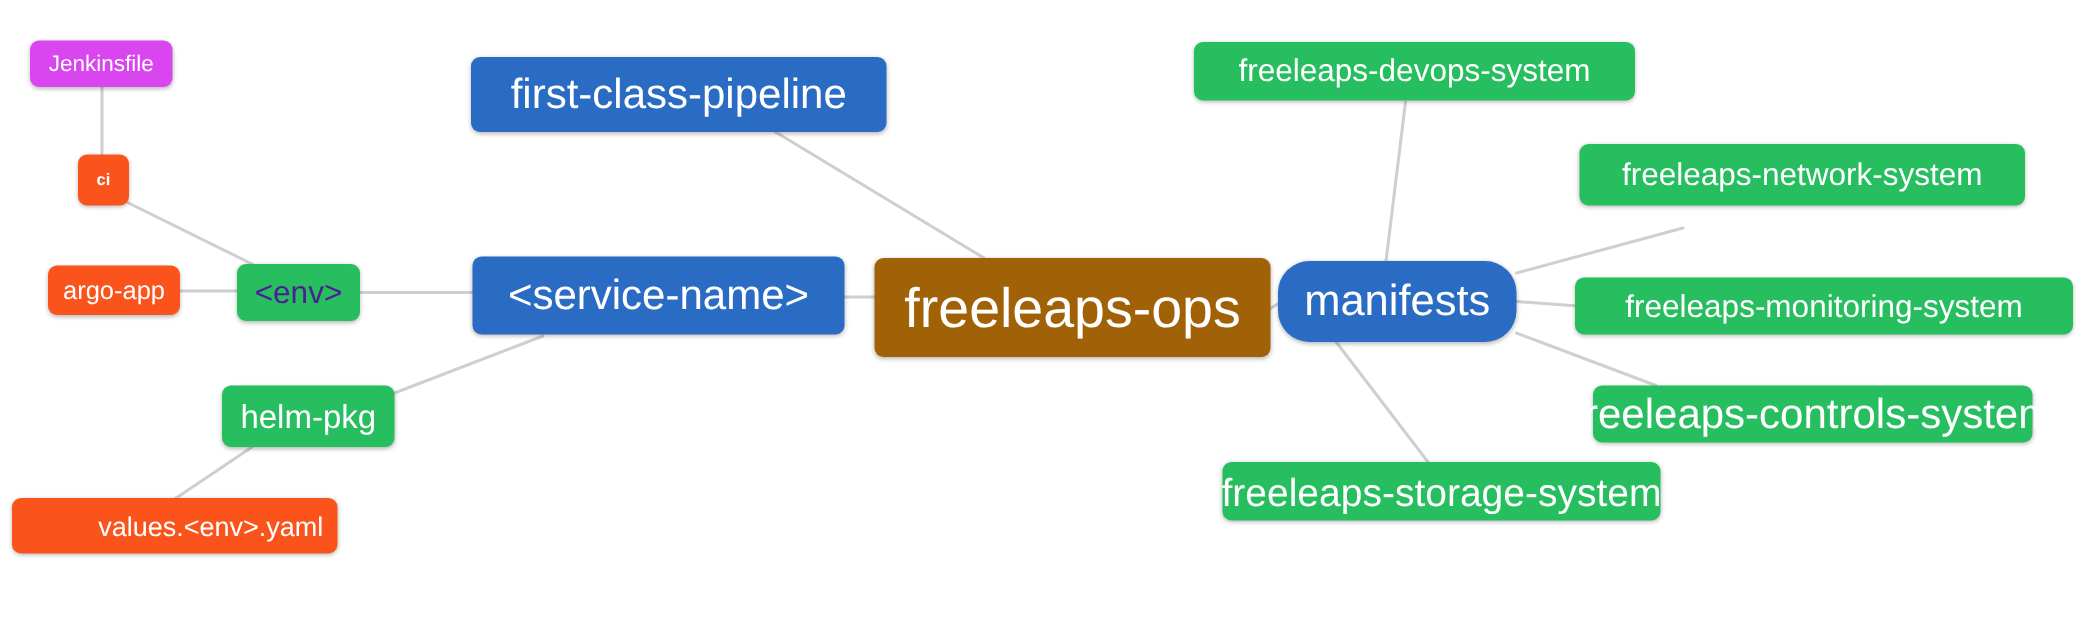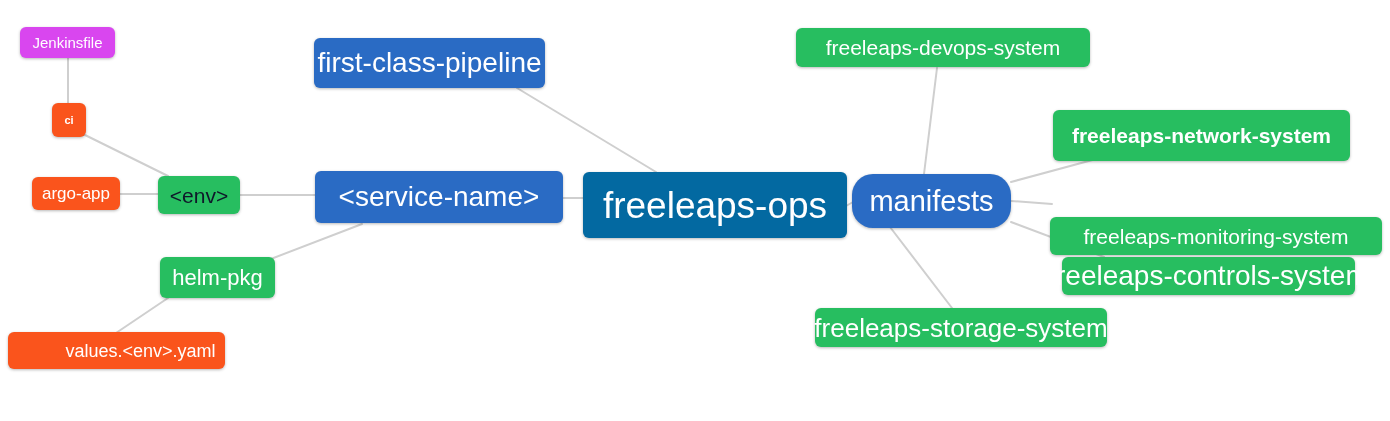--- a/index.html
+++ b/index.html
@@ -63,48 +63,48 @@
   <div id="nodes-layer">
       <div class="node" style="left: 20px; top: 27px; width: 95px; height: 31px; font-size: 15px; background: #d946ef; color: rgb(255, 255, 255);">
         <span>Jenkinsfile</span>
       </div>
       <div class="node bold" style="left: 52px; top: 103px; width: 34px; height: 34px; font-size: 11px; background: rgb(250, 84, 28); color: rgb(255, 255, 255);">
         <span>ci</span>
       </div>
       <div class="node" style="left: 32px; top: 177px; width: 88px; height: 33px; font-size: 17px; background: rgb(250, 84, 28); color: rgb(255, 255, 255);">
         <span>argo-app</span>
       </div>
-      <div class="node" style="left: 158px; top: 176px; width: 82px; height: 38px; font-size: 21px; background: rgb(39, 190, 96); color: #0f172a;">
+      <div class="node" style="left: 158px; top: 176px; width: 82px; height: 38px; font-size: 21px; background: rgb(39, 190, 96); color: #4c1d95;">
         <span>&lt;env&gt;</span>
       </div>
-      <div class="node" style="left: 160px; top: 257px; width: 115px; height: 41px; font-size: 22px; background: rgb(39, 190, 96); color: rgb(255, 255, 255);">
+      <div class="node" style="left: 148px; top: 257px; width: 115px; height: 41px; font-size: 22px; background: rgb(39, 190, 96); color: rgb(255, 255, 255);">
         <span>helm-pkg</span>
       </div>
       <div class="node" style="left: 8px; top: 332px; width: 169px; height: 37px; font-size: 18px; background: rgb(250, 84, 28); color: rgb(255, 255, 255); padding-left: 48px;">
         <span>values.&lt;env&gt;.yaml</span>
       </div>
-      <div class="node" style="left: 314px; top: 38px; width: 231px; height: 50px; font-size: 28px; background: rgb(42, 107, 196); color: rgb(255, 255, 255);">
+      <div class="node" style="left: 314px; top: 38px; width: 277px; height: 50px; font-size: 28px; background: rgb(42, 107, 196); color: rgb(255, 255, 255);">
         <span>first-class-pipeline</span>
       </div>
       <div class="node" style="left: 315px; top: 171px; width: 248px; height: 52px; font-size: 28px; background: rgb(42, 107, 196); color: rgb(255, 255, 255);">
         <span>&lt;service-name&gt;</span>
       </div>
-      <div class="node" style="left: 583px; top: 172px; width: 264px; height: 66px; font-size: 37px; background: #0369a1; color: rgb(255, 255, 255);">
+      <div class="node" style="left: 583px; top: 172px; width: 264px; height: 66px; font-size: 37px; background: #a16207; color: rgb(255, 255, 255);">
         <span>freeleaps-ops</span>
       </div>
       <div class="node" style="left: 852px; top: 174px; width: 159px; height: 54px; font-size: 29px; background: rgb(42, 107, 196); color: rgb(255, 255, 255); border-radius: 21px;">
         <span>manifests</span>
       </div>
       <div class="node" style="left: 796px; top: 28px; width: 294px; height: 39px; font-size: 21px; background: rgb(39, 190, 96); color: rgb(255, 255, 255);">
         <span>freeleaps-devops-system</span>
       </div>
-      <div class="node" style="left: 1053px; top: 110px; width: 297px; height: 51px; font-size: 21px; background: rgb(39, 190, 96); color: rgb(255, 255, 255); font-weight: bold;">
+      <div class="node" style="left: 1053px; top: 96px; width: 297px; height: 41px; font-size: 21px; background: rgb(39, 190, 96); color: rgb(255, 255, 255);">
         <span>freeleaps-network-system</span>
       </div>
-      <div class="node" style="left: 1050px; top: 185px; width: 332px; height: 38px; font-size: 21px; background: rgb(39, 190, 96); color: rgb(255, 255, 255); margin-top: 32px;">
+      <div class="node" style="left: 1050px; top: 185px; width: 332px; height: 38px; font-size: 21px; background: rgb(39, 190, 96); color: rgb(255, 255, 255);">
         <span>freeleaps-monitoring-system</span>
       </div>
       <div class="node" style="left: 1062px; top: 257px; width: 293px; height: 38px; font-size: 28px; background: rgb(39, 190, 96); color: rgb(255, 255, 255);">
         <span>freeleaps-controls-system</span>
       </div>
       <div class="node" style="left: 815px; top: 308px; width: 292px; height: 39px; font-size: 26px; background: rgb(39, 190, 96); color: rgb(255, 255, 255);">
         <span>freeleaps-storage-system</span>
       </div>
     </div>
 </div>

